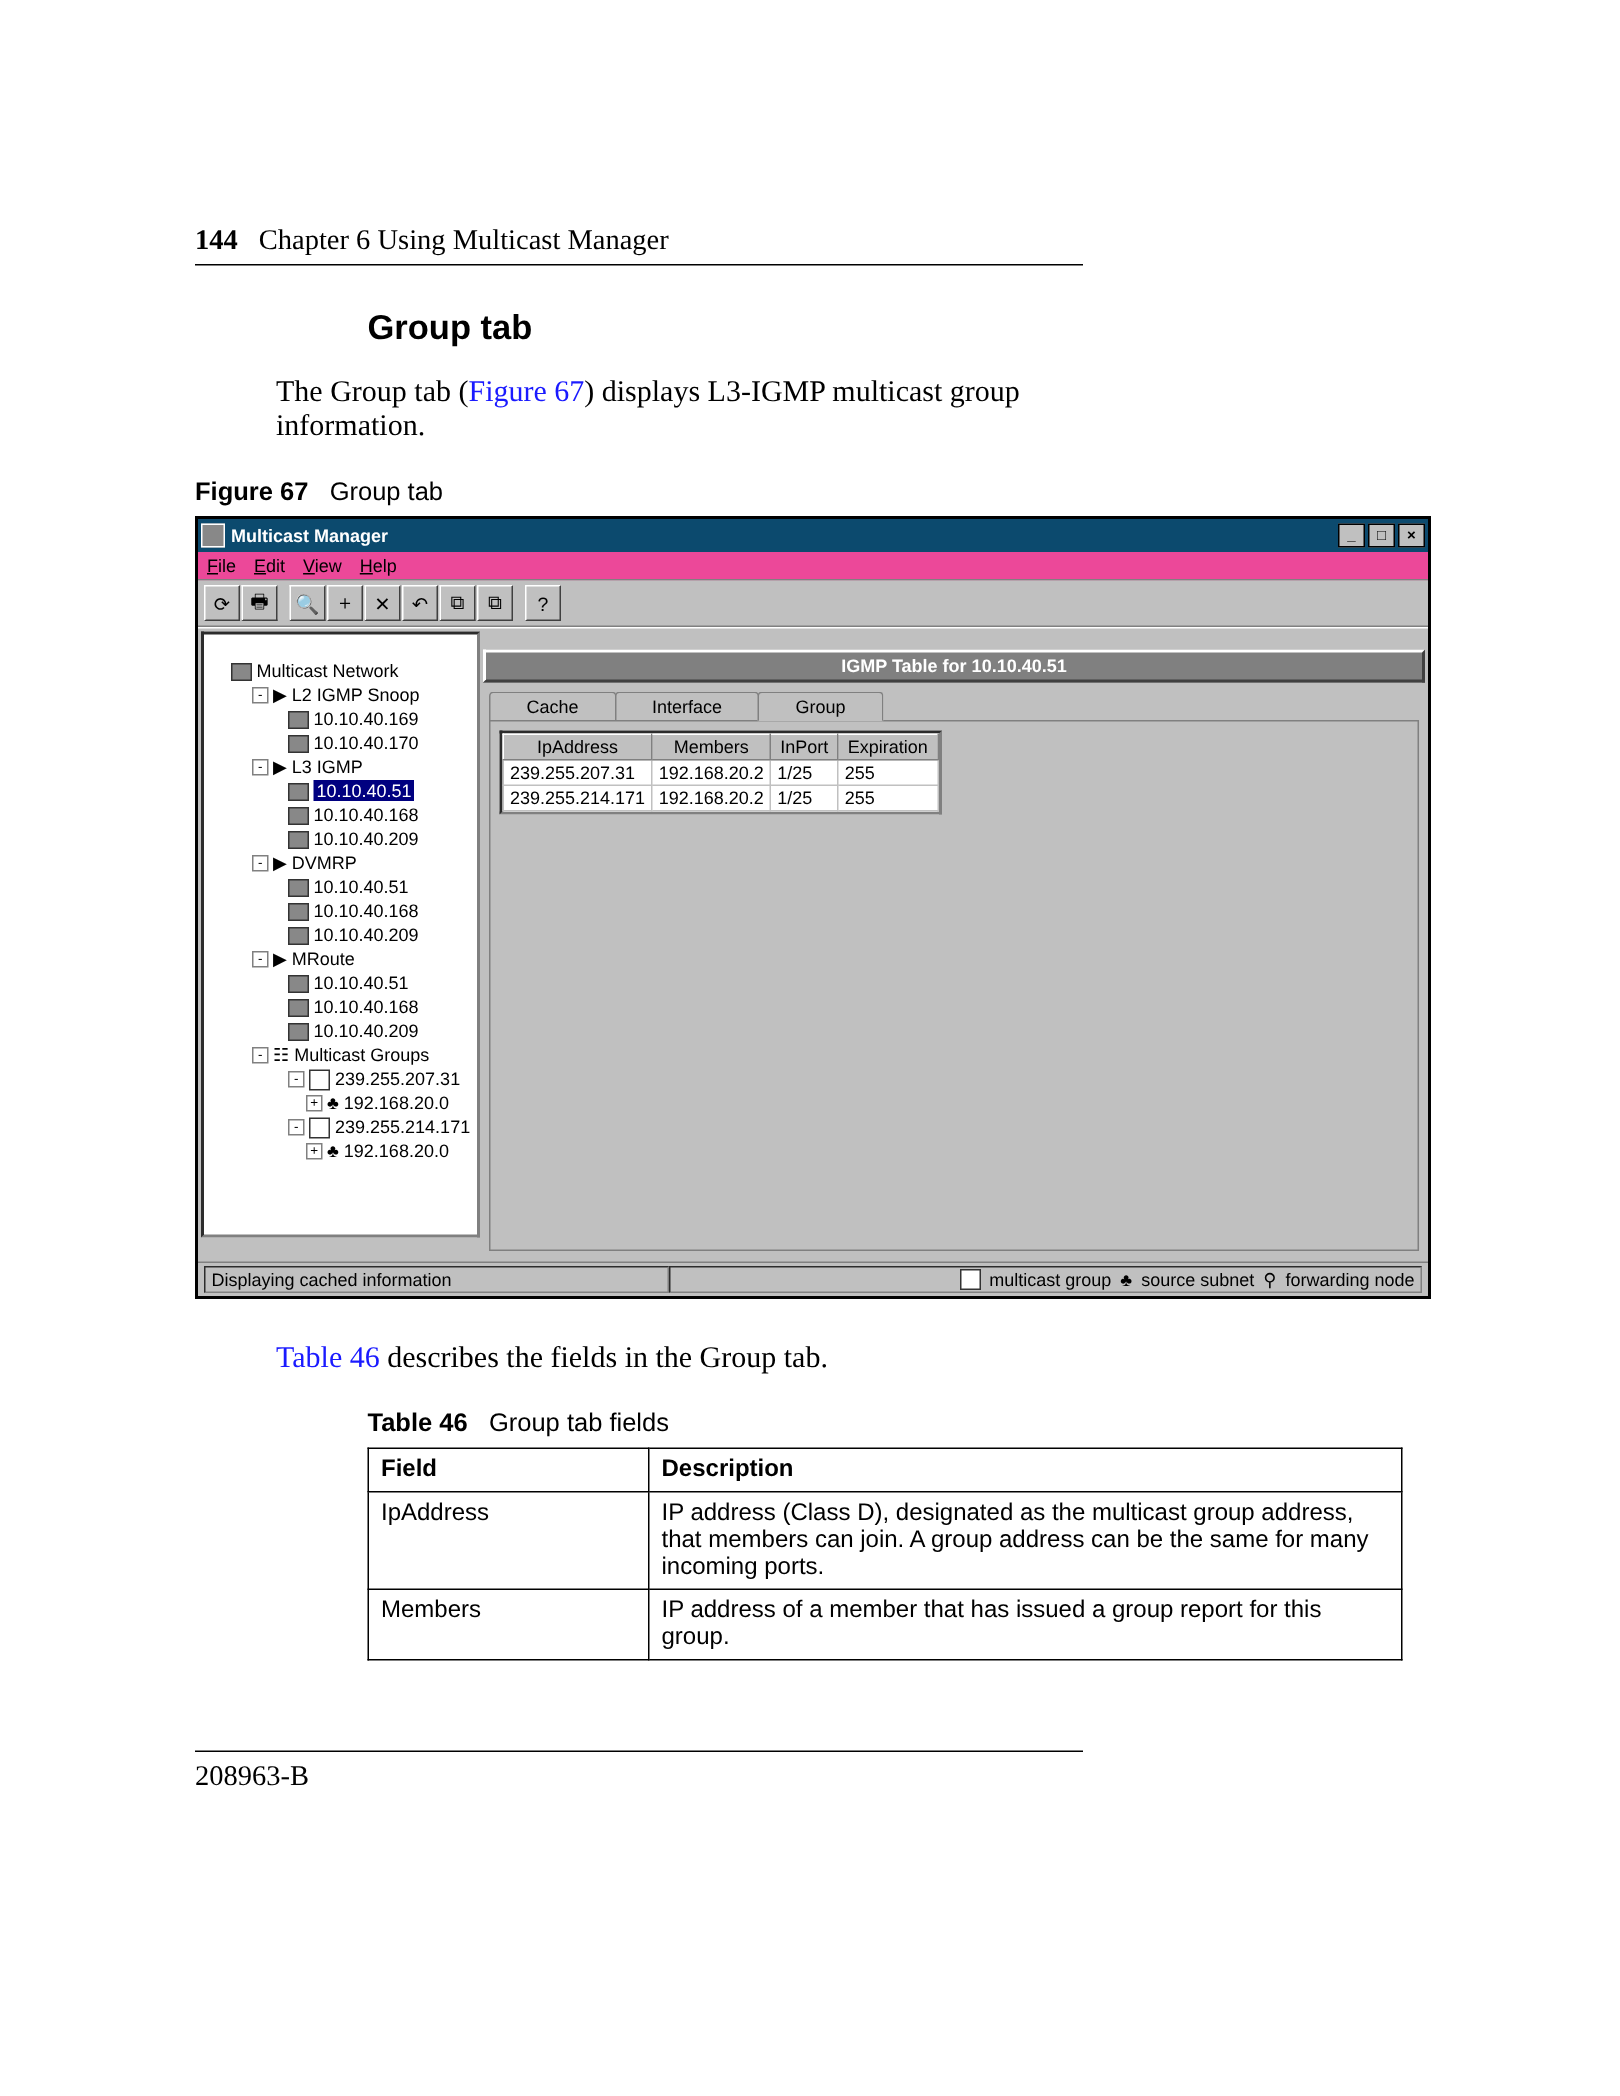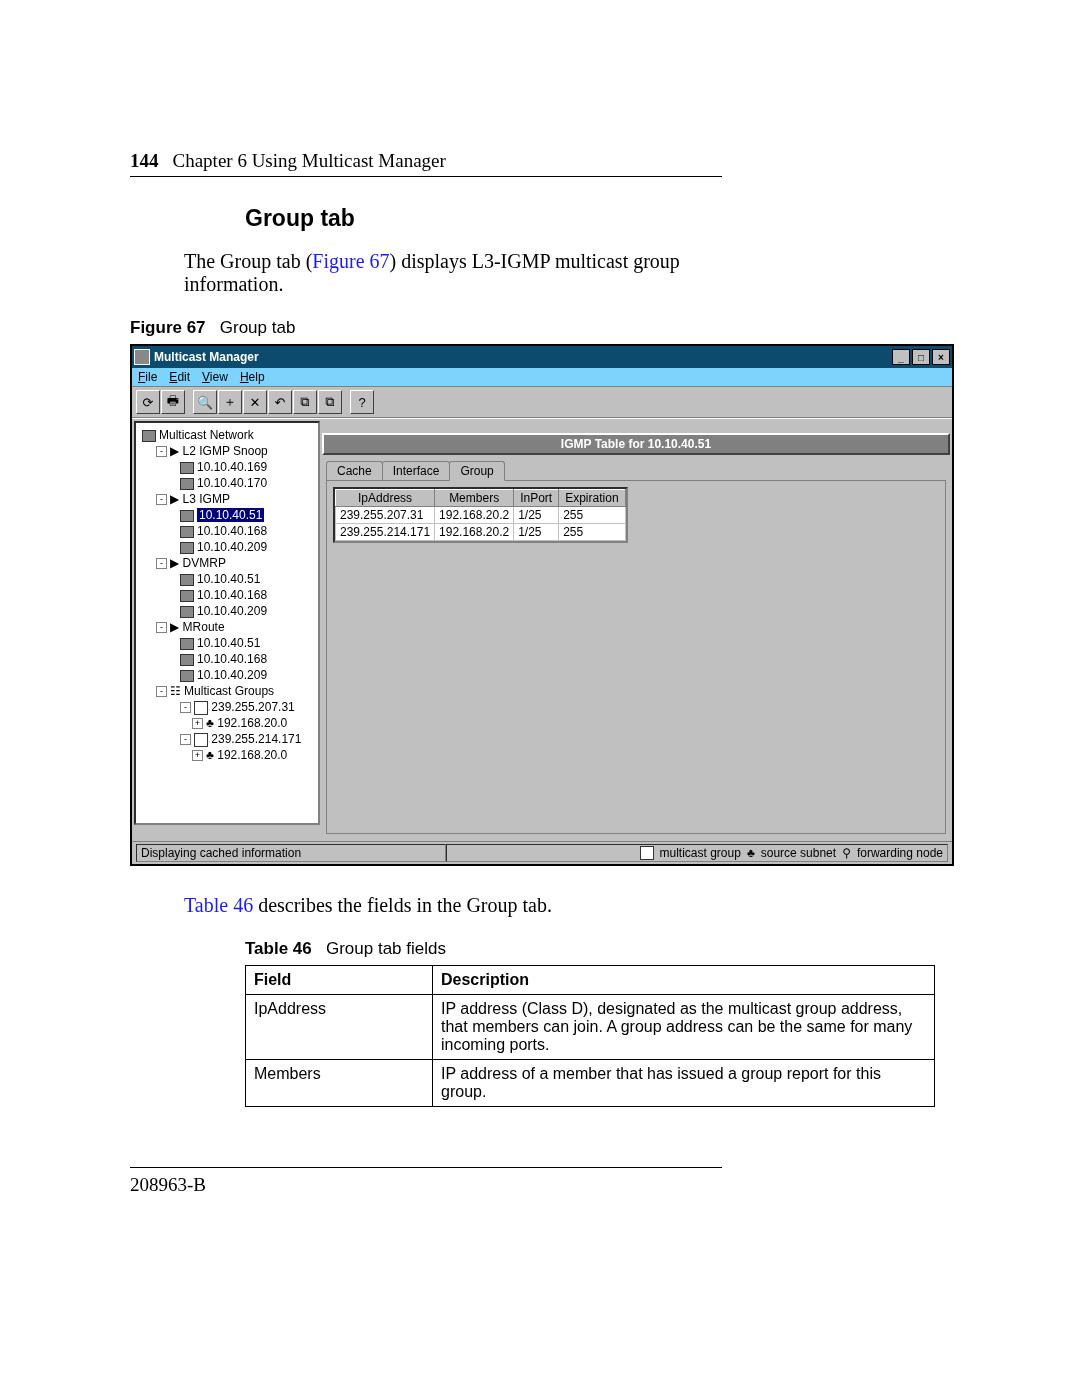--- a/index.html
+++ b/index.html
@@ -60,40 +60,40 @@
     padding: 2px 2px;
     height: 18px;
   }
   .titlebar .ticon { width:14px;height:14px;background:#888;border:1px solid #fff;margin-right:4px;}
   .titlebar .ttext { flex:1; font-weight:bold; }
   .titlebar .wbtn {
     width:16px;height:14px;background:#c0c0c0;border:1px solid #000;margin-left:2px;
     display:flex;align-items:center;justify-content:center;font-size:10px;font-weight:bold;color:#000;
   }
   .menubar {
-    display:flex; gap:12px; padding:2px 6px; background:#7dd3fc;
+    display:flex; gap:12px; padding:2px 6px; background:#ec4899;
     border-bottom:1px solid #808080;
   }
   .menubar span { }
   .menubar u { text-decoration: underline; }
   .toolbar {
     display:flex; gap:1px; padding:3px 4px; background:#c0c0c0;
     border-bottom:1px solid #808080;
   }
   .tbtn {
     width:22px;height:22px;border:1px solid #fff;border-right-color:#404040;border-bottom-color:#404040;
     display:flex;align-items:center;justify-content:center;background:#c0c0c0;font-size:13px;
   }
   .tbtn.sep { width:6px;border:none;background:transparent;}
   .app-body { display:flex; border-top:1px solid #fff; }
   .tree-pane {
     width:182px; background:#fff; border:2px inset #808080; margin:2px;
     height:400px; overflow:hidden; font-size:12px;
   }
-  .tree-pane ul { list-style:none; margin:4px; padding:0; }
+  .tree-pane ul { list-style:none; margin:16px; padding:0; }
   .tree-pane li { white-space:nowrap; padding:0 2px; line-height:16px; }
   .tree-pane li.lvl0 { padding-left:2px;}
   .tree-pane li.lvl1 { padding-left:16px;}
   .tree-pane li.lvl2 { padding-left:40px;}
   .tree-pane li.lvl3 { padding-left:52px;}
   .tree-pane .exp {
     display:inline-block;width:9px;height:9px;border:1px solid #808080;background:#fff;
     font-size:9px;line-height:8px;text-align:center;margin-right:3px;vertical-align:middle;
   }
   .tree-pane .ticon2 {
@@ -102,21 +102,21 @@
   .tree-pane .sel { background:#000080;color:#fff;padding:0 2px;}
   .right-pane { flex:1; margin:14px 2px 2px 0; display:flex;flex-direction:column;}
   .panel-title {
     background:#808080;color:#fff;text-align:center;font-weight:bold;
     border:2px solid; border-color:#fff #404040 #404040 #fff;
     padding:2px 0;
   }
   .tab-row { display:flex; margin-top:6px; padding-left:4px;}
   .tab {
     border:1px solid #808080; border-bottom:none; background:#c0c0c0;
-    padding:2px 10px; font-size:12px; margin-right:-1px;
+    padding:2px 24px; font-size:12px; margin-right:-1px;
     border-top-left-radius:3px;border-top-right-radius:3px;
   }
   .tab.active { background:#c0c0c0; position:relative; z-index:2; border-bottom:1px solid #c0c0c0;}
   .tab-panel {
     border:1px solid #808080; background:#c0c0c0; margin:0 4px 4px 4px;
     height:340px; padding:6px; position:relative; top:-1px;
   }
   .igmp-table {
     background:#fff; border:2px inset #808080; display:inline-block;
   }

